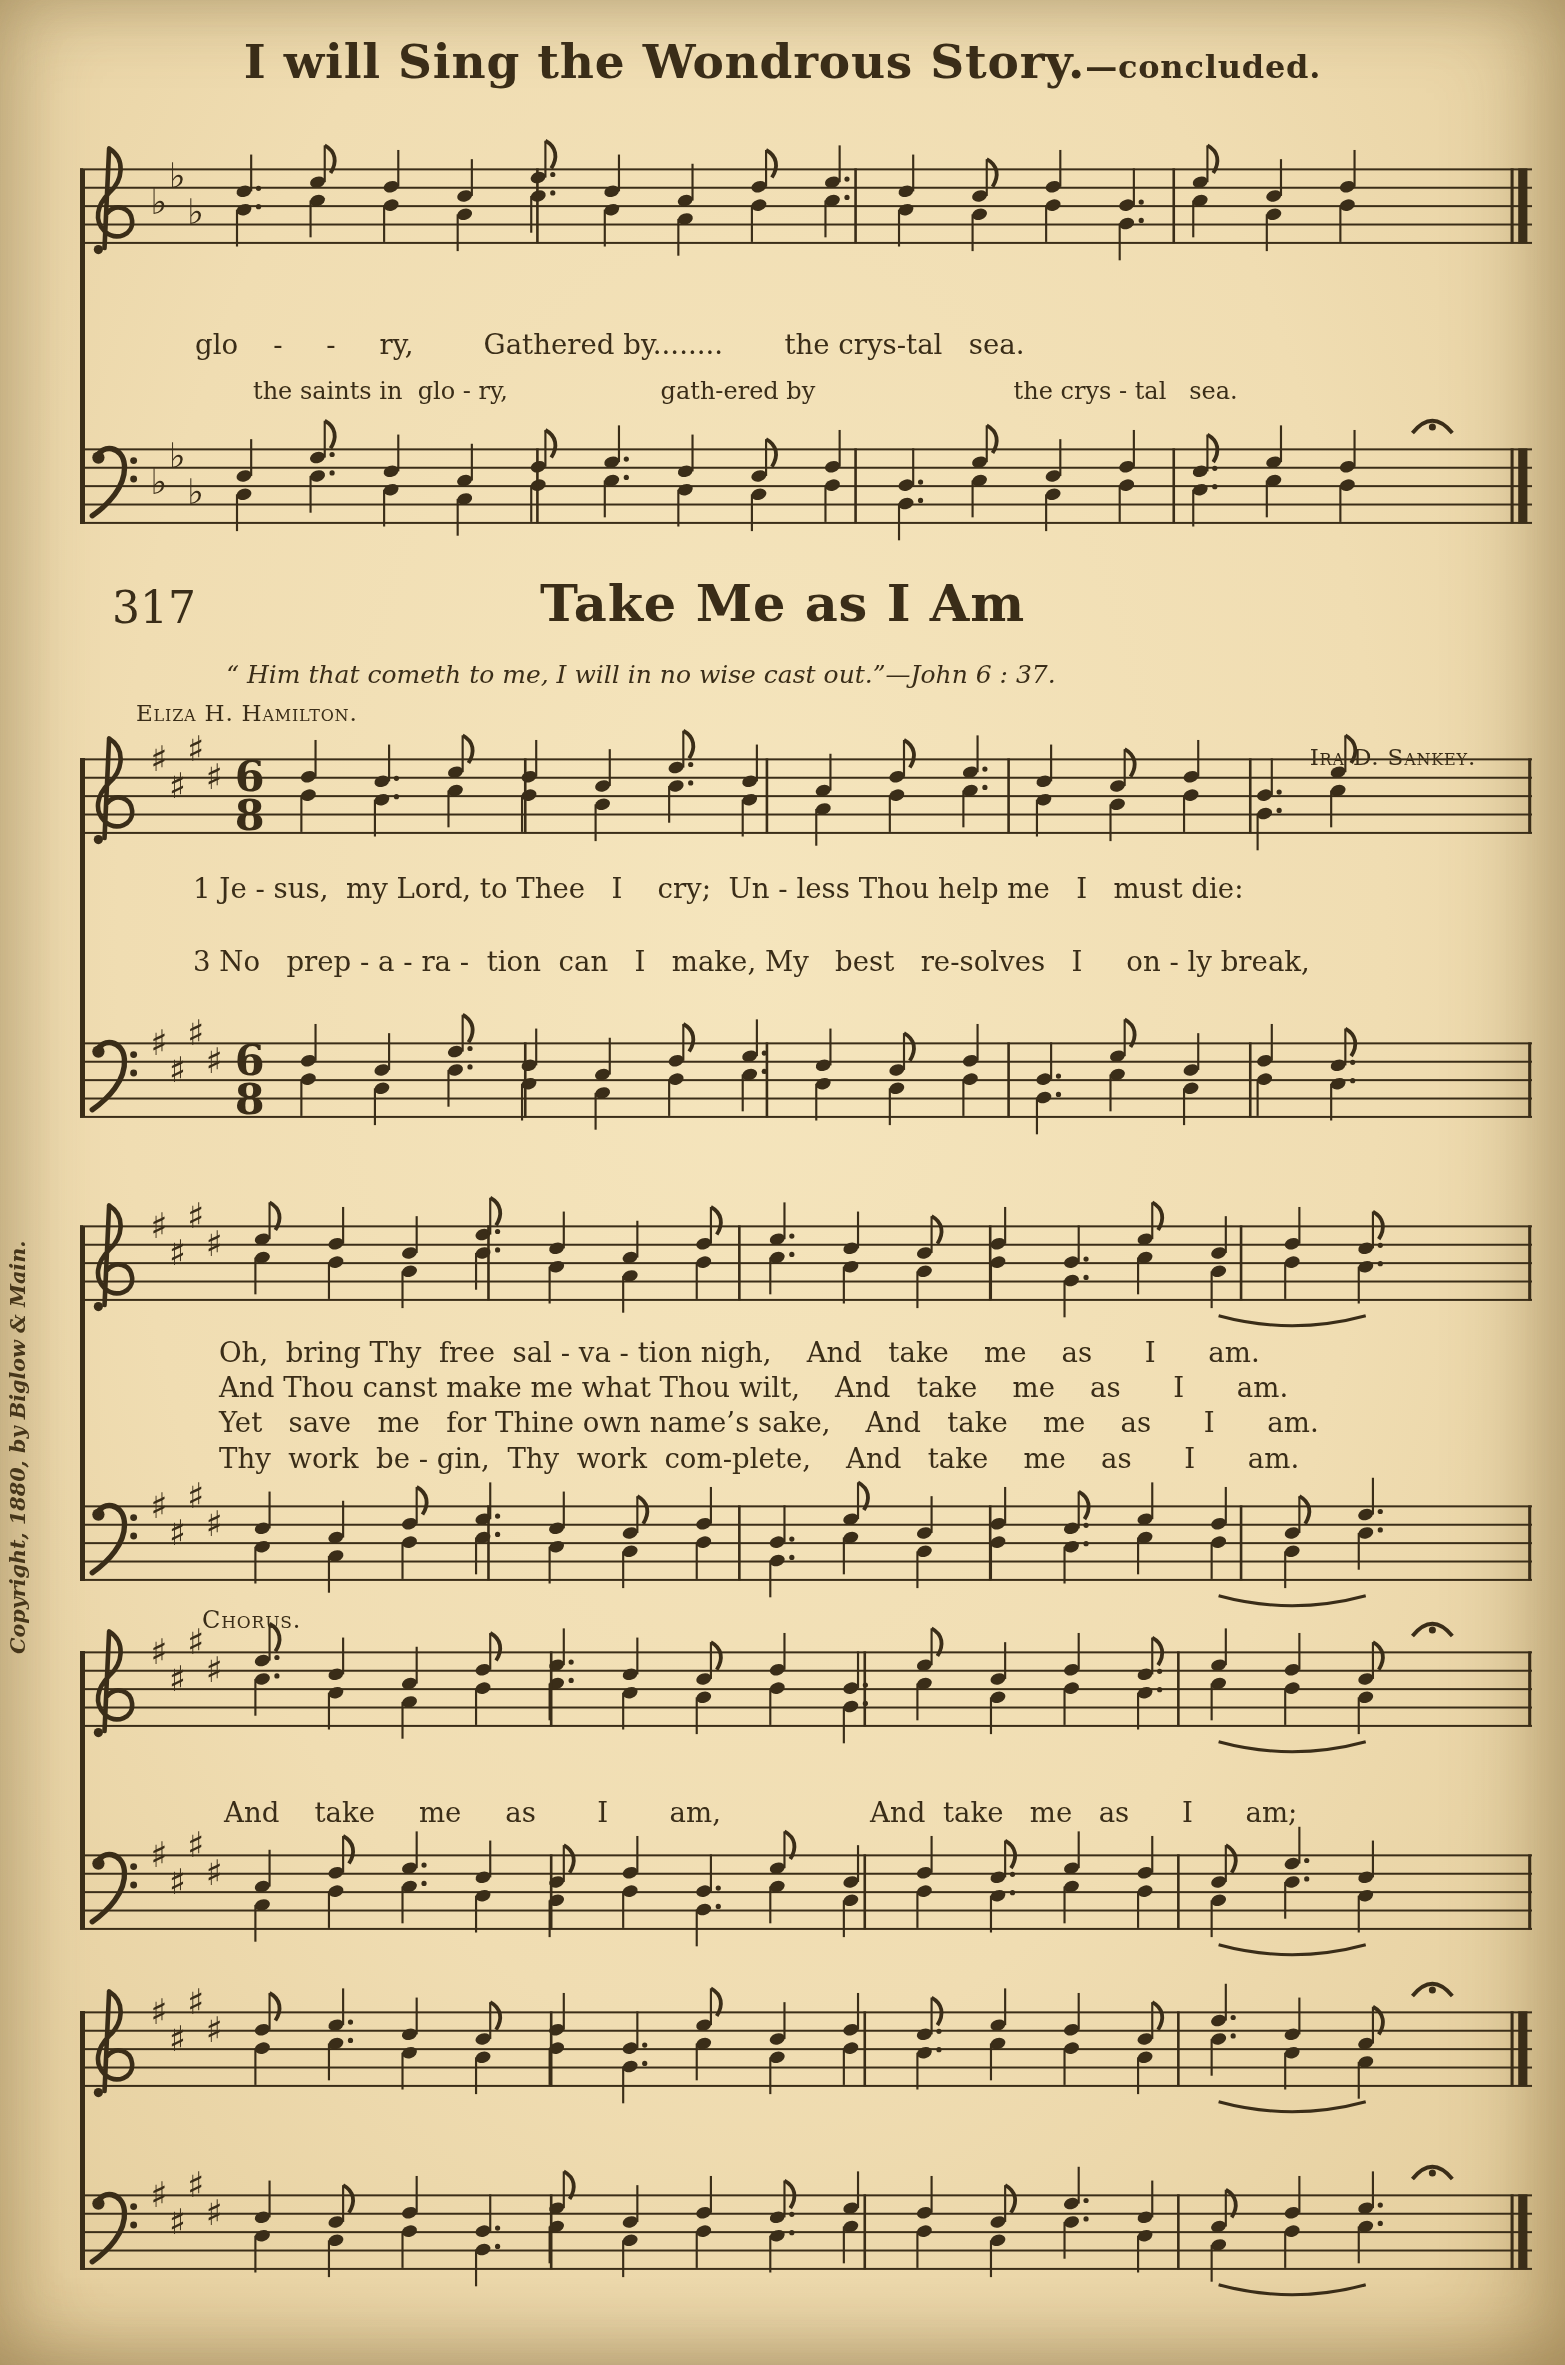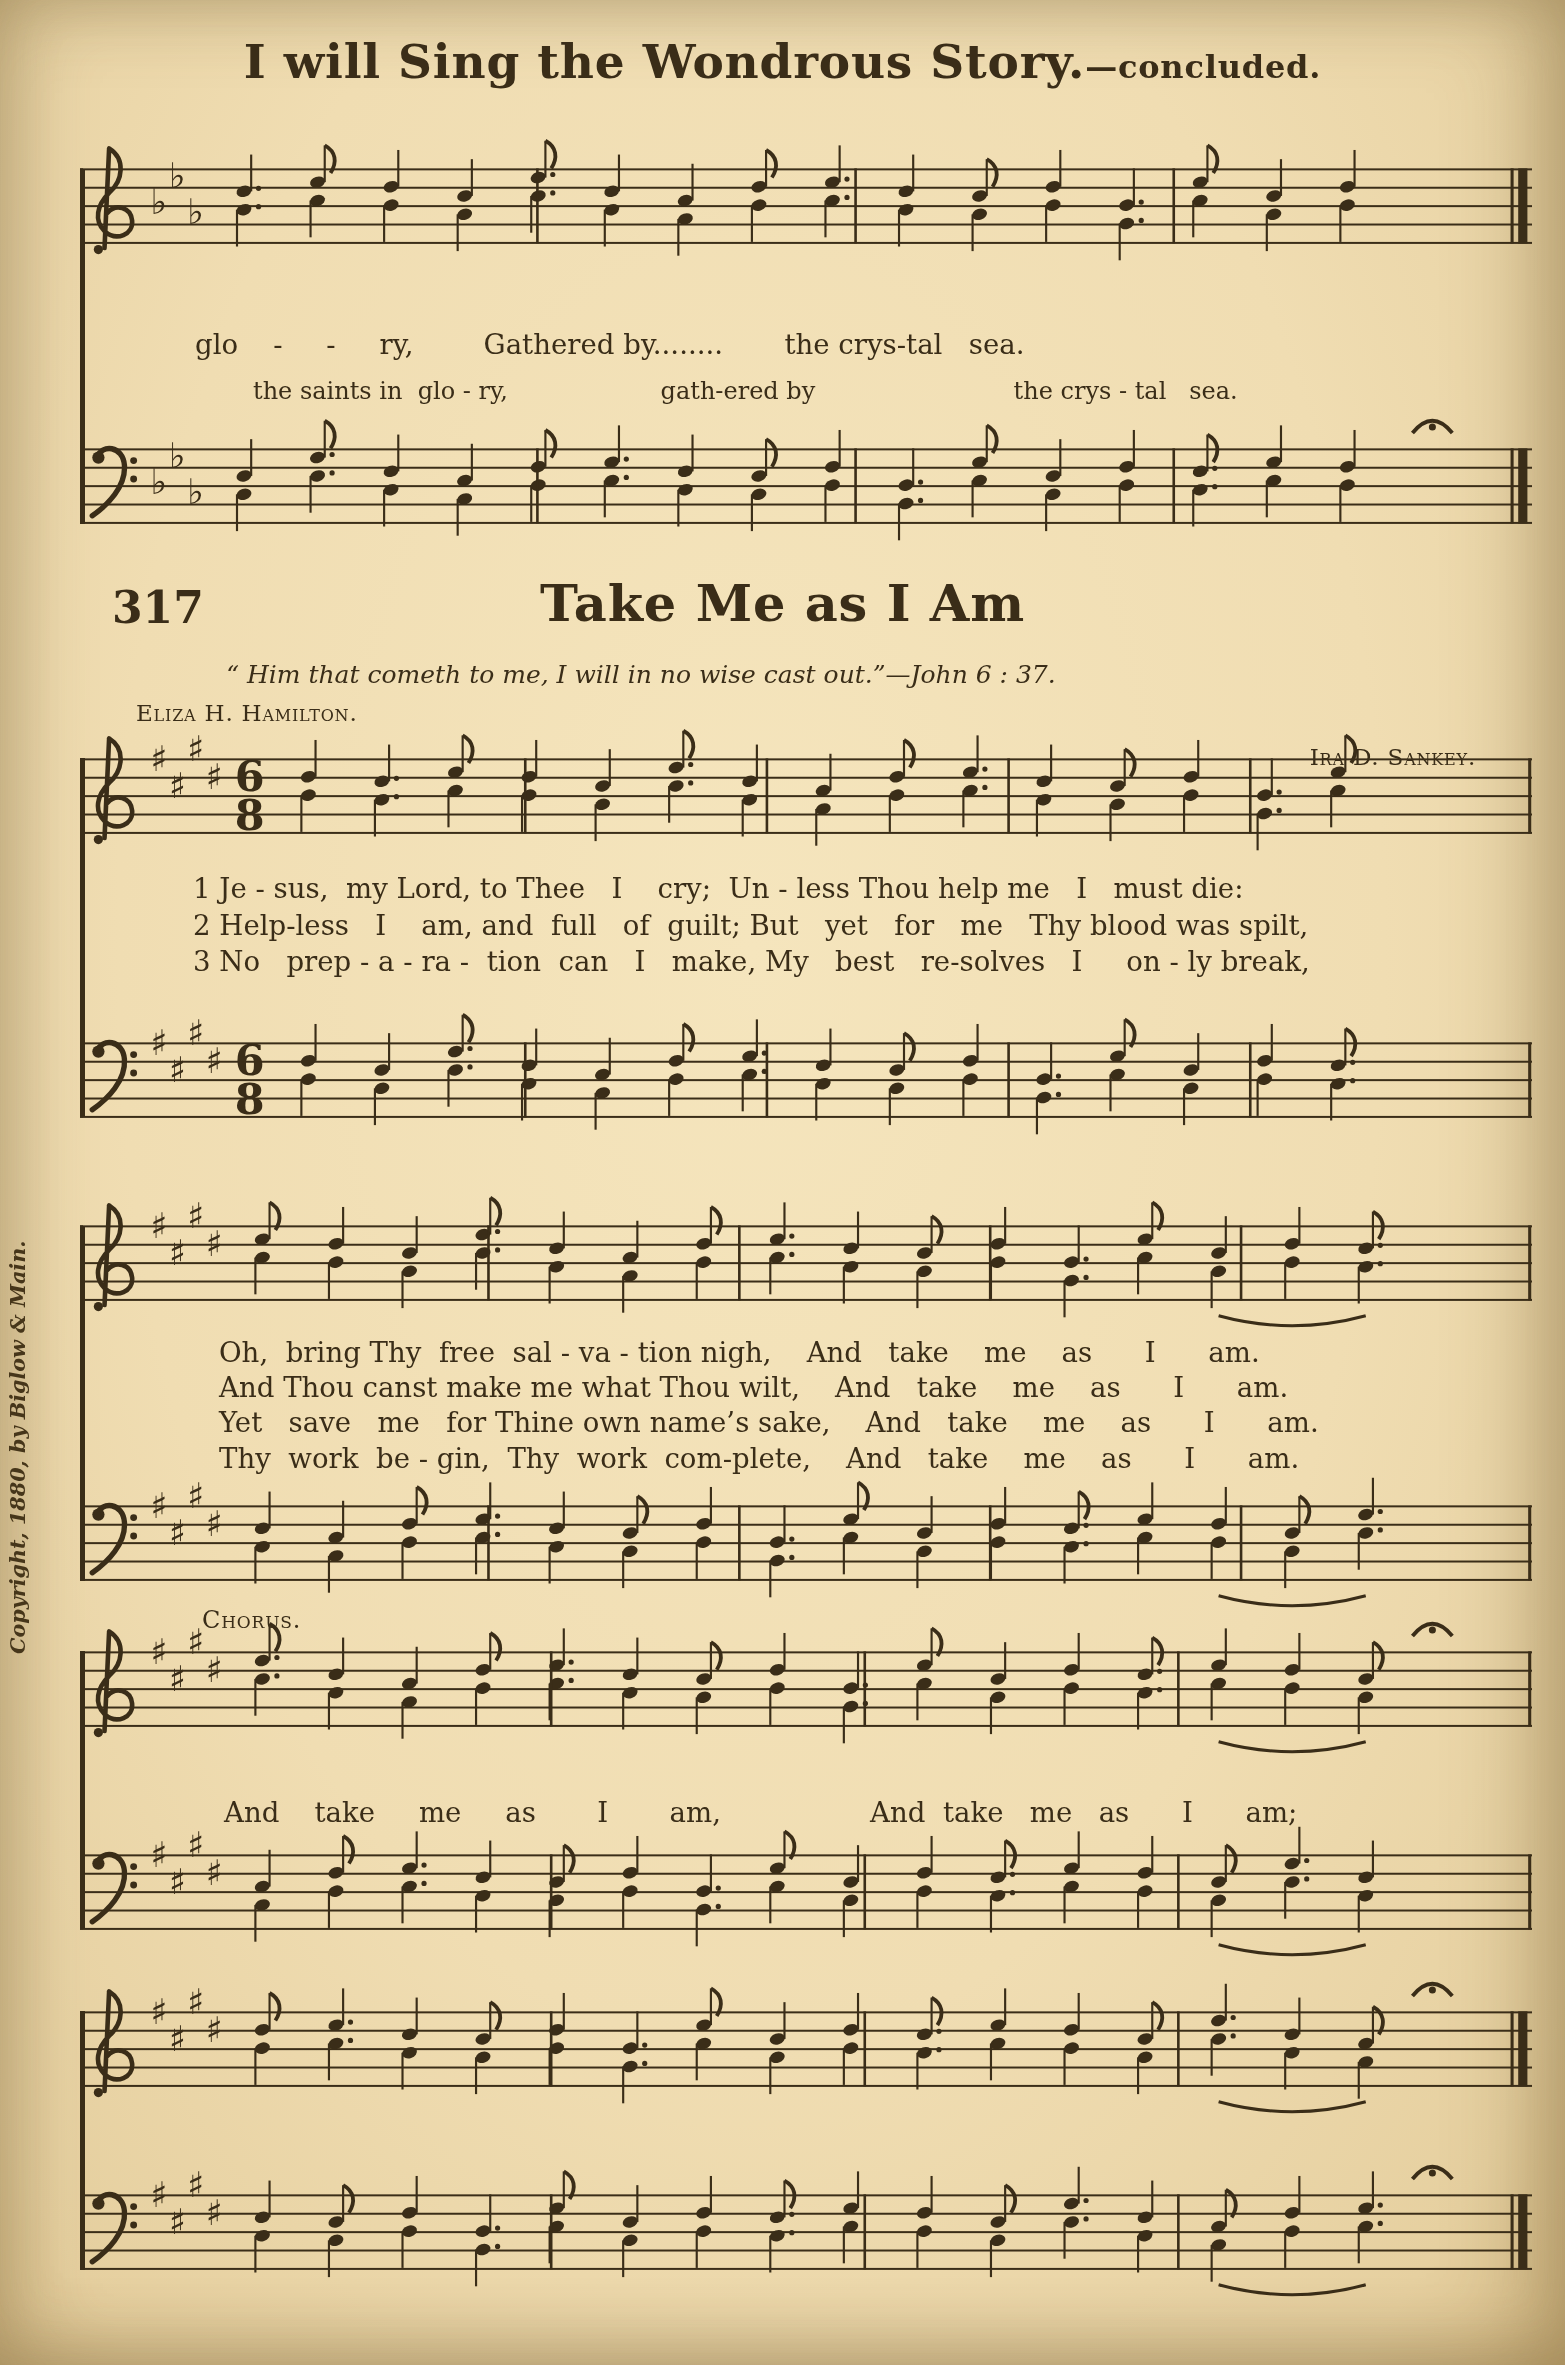--- a/index.html
+++ b/index.html
@@ -7,21 +7,21 @@
     position:relative;width:1565px;height:2366px;overflow:hidden;
     background:radial-gradient(ellipse at 48% 40%, #f5e5bd 0%, #f0ddb2 55%, #e6d0a0 88%, #dcc28e 100%);
     box-shadow:inset -38px 0 84px rgba(110,85,40,.30), inset 31px 0 69px rgba(120,95,50,.22), inset 0 -23px 61px rgba(120,95,50,.18);
     font-family:"DejaVu Serif", serif;color:#3a2d18;
   }
   .abs{position:absolute;}
   .bl{font-weight:bold;letter-spacing:0.8px;}
   .header{left:0;top:34px;width:1565px;text-align:center;white-space:pre;}
   .header .big{font-size:47px;}
   .header .small{font-size:32px;}
-  .hymn-number{left:112px;top:582px;font-size:44px;font-weight:bold;}
+  .hymn-number{left:112px;top:582px;font-size:44px;font-weight:normal;}
   .hymn-title{left:0;top:573px;width:1565px;text-align:center;font-size:51px;}
   .quote{left:0;top:660px;width:1282px;text-align:center;font-style:italic;font-size:25px;}
   .author{left:136px;top:700px;font-variant:small-caps;font-size:23px;letter-spacing:0.8px;}
   .composer{right:89px;top:700px;font-variant:small-caps;font-size:23px;letter-spacing:0.8px;margin-top:44px;}
   .chorus-label{left:202px;top:1606px;font-variant:small-caps;font-size:24px;letter-spacing:0.8px;}
   .lyric{white-space:pre;font-size:27.6px;}
   .lyric.sm{font-size:24px;}
   .copyright{
     left:6.1px;top:1164px;height:490px;writing-mode:vertical-rl;transform:rotate(180deg);
     font-style:italic;font-weight:bold;font-size:20.7px;color:#46361a;white-space:nowrap;
@@ -336,21 +336,20 @@
       <rect x="1650" y="20" width="2.8" height="48" fill="#3a2d18"></rect>
       <rect x="1631.5" y="92" width="2.8" height="48" fill="#3a2d18"></rect>
       <path d="M 1651.4 20 C 1666 28 1668 42 1659 56" fill="none" stroke="#3a2d18" stroke-width="5"></path>
       <rect x="579.4" y="50" width="3.4" height="98" fill="#3a2d18"></rect>
       <rect x="894.8" y="50" width="3.4" height="98" fill="#3a2d18"></rect>
       <rect x="1210.2" y="50" width="3.4" height="98" fill="#3a2d18"></rect>
       <rect x="1525.6" y="50" width="3.4" height="98" fill="#3a2d18"></rect>
       <rect x="1890" y="50" width="4" height="98" fill="#3a2d18"></rect>
     </svg>
   <div class="abs lyric" style="left:193px;top:872px">1 Je - sus,  my Lord, to Thee   I    cry;  Un - less Thou help me   I   must die:</div>
-  <div class="abs lyric" style="left:193px;top:909px">2 Help-less   I    am, and  full   of  guilt; But   yet   for   me   Thy blood was spilt,</div>
   <div class="abs lyric" style="left:193px;top:945px">3 No   prep - a - ra -  tion  can   I   make, My   best   re-solves   I     on - ly break,</div>
   <svg class="staff" width="1452" height="161" style="left:80px;top:1004px" viewBox="0 0 1895 210">
       <rect x="0" y="50" width="1895" height="2.6" fill="#3a2d18"></rect>
       <rect x="0" y="74" width="1895" height="2.6" fill="#3a2d18"></rect>
       <rect x="0" y="98" width="1895" height="2.6" fill="#3a2d18"></rect>
       <rect x="0" y="122" width="1895" height="2.6" fill="#3a2d18"></rect>
       <rect x="0" y="146" width="1895" height="2.6" fill="#3a2d18"></rect>
       <rect x="0" y="50" width="4" height="98" fill="#3a2d18"></rect>
       <g>
         <path d="M 22 62 C 28 44 56 46 58 72 C 60 100 36 124 16 138" fill="none" stroke="#3a2d18" stroke-width="7" stroke-linecap="round"></path>

